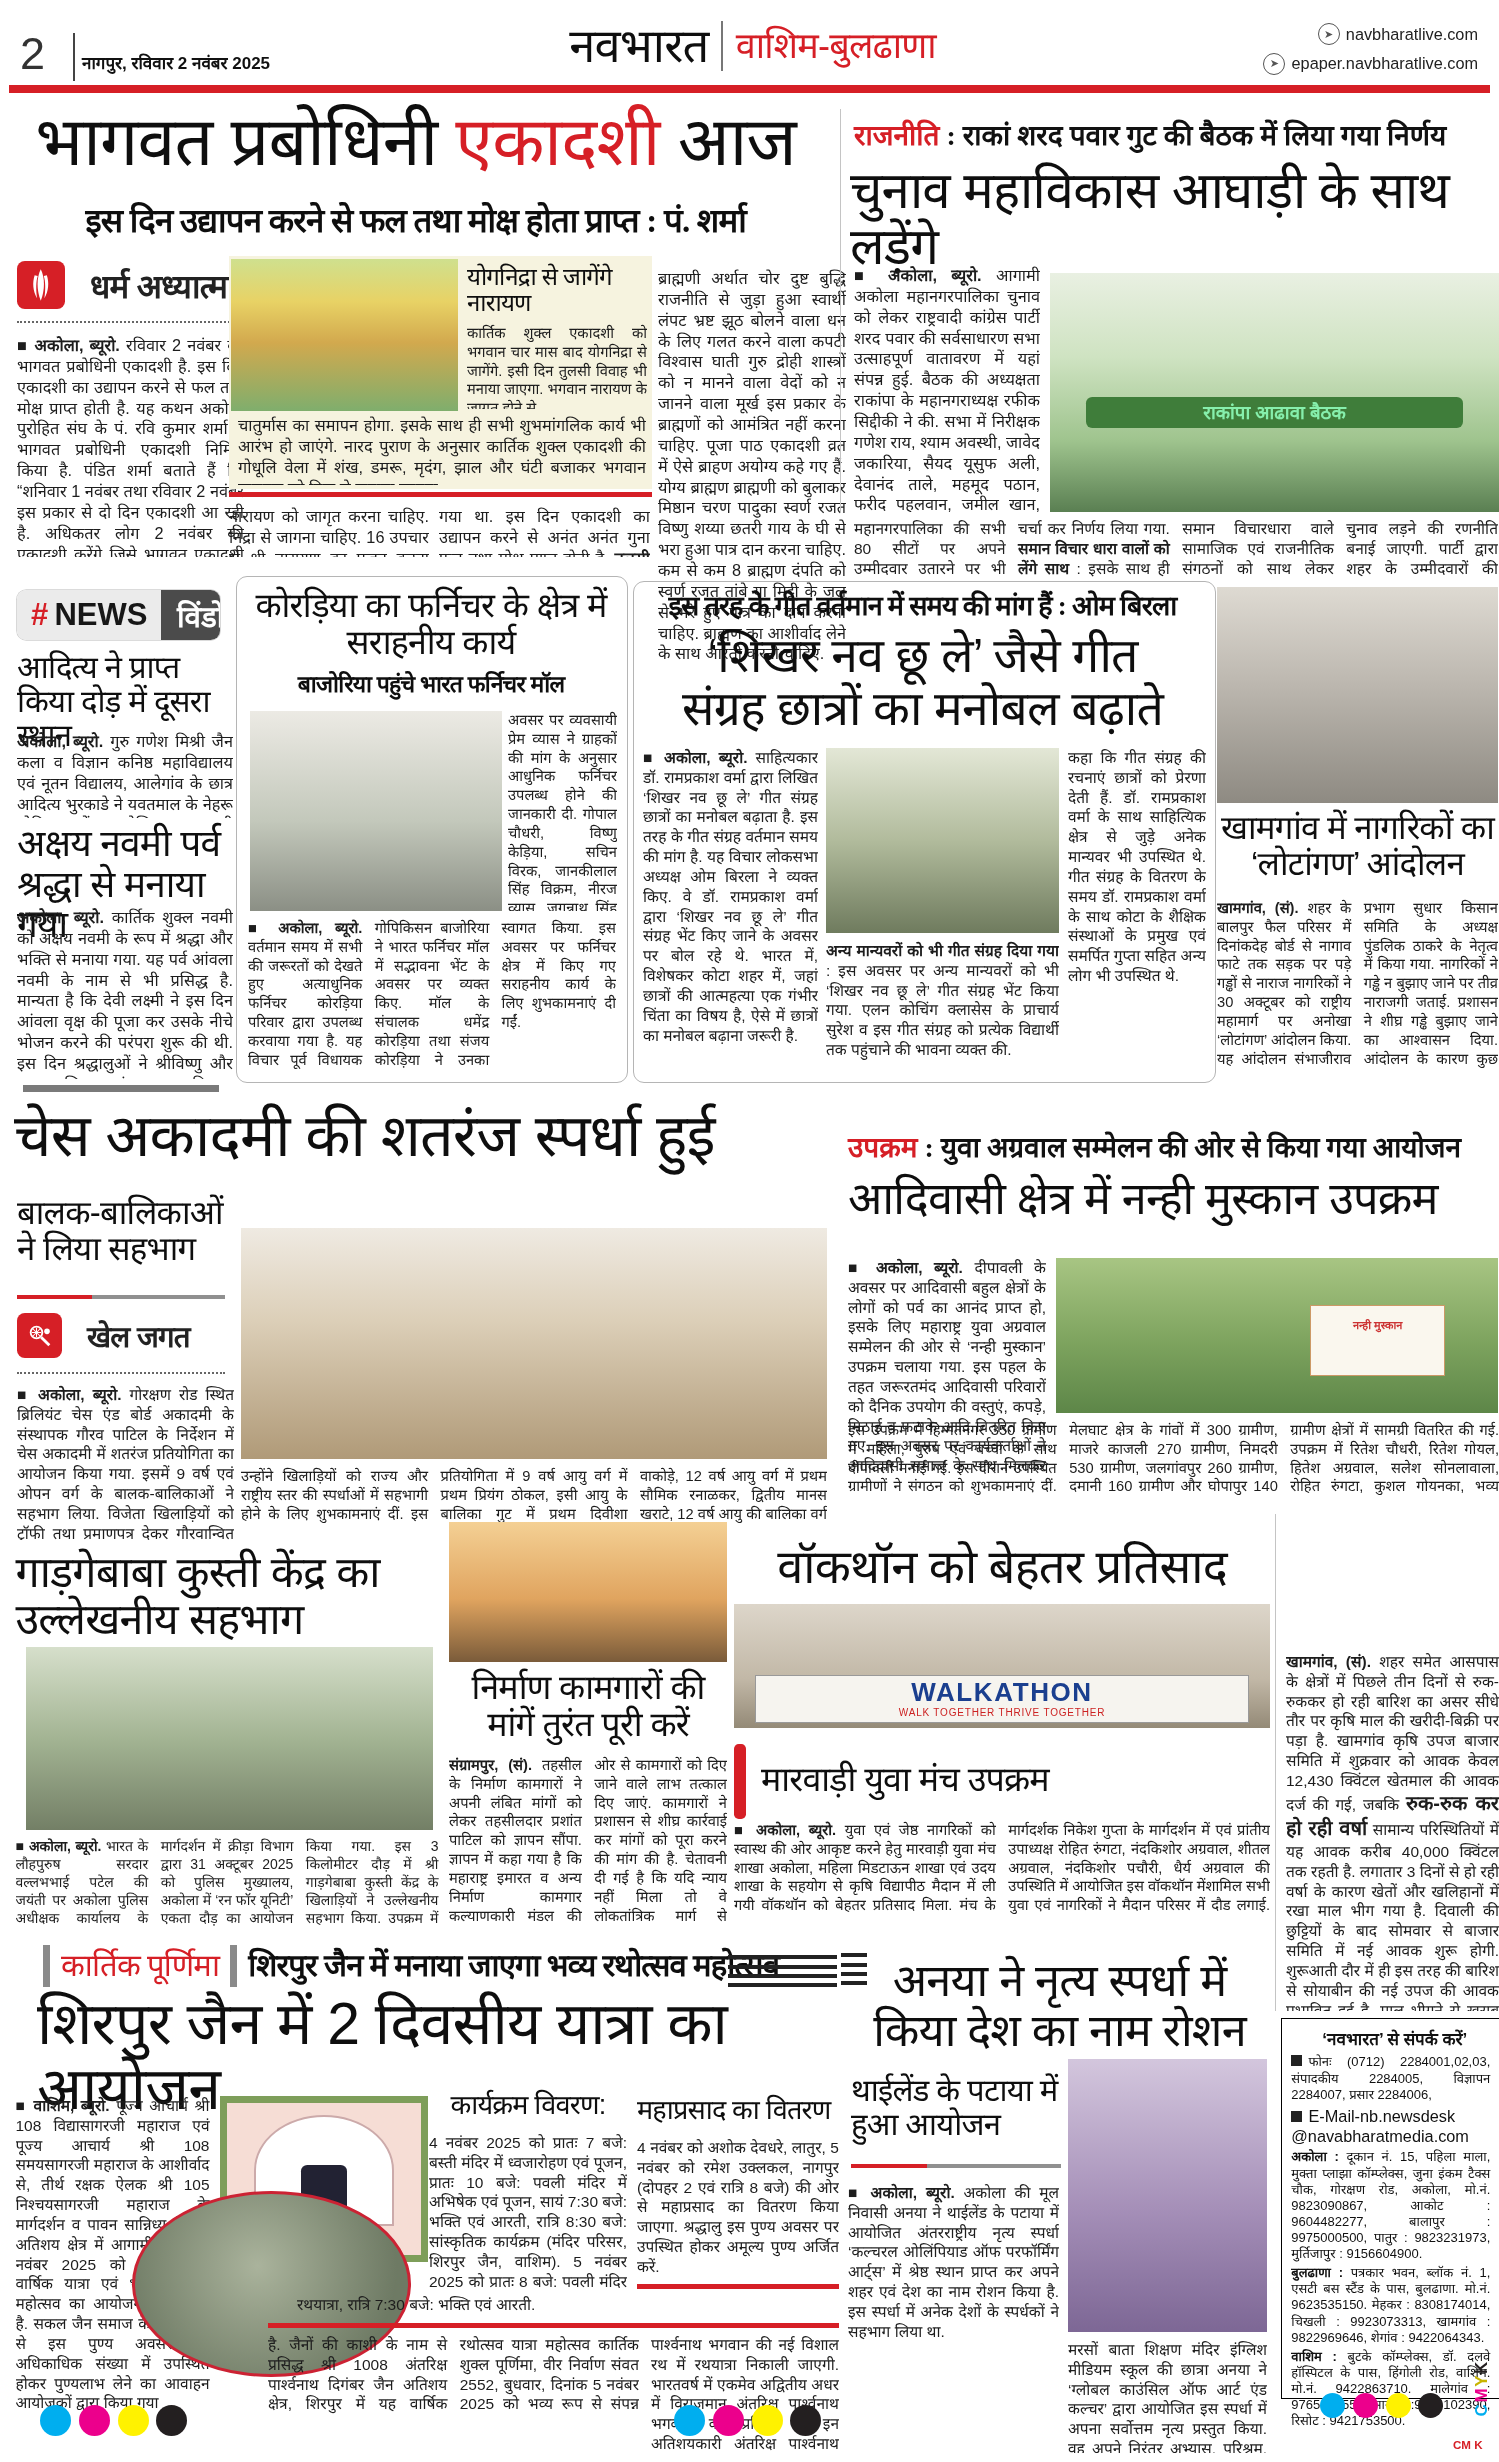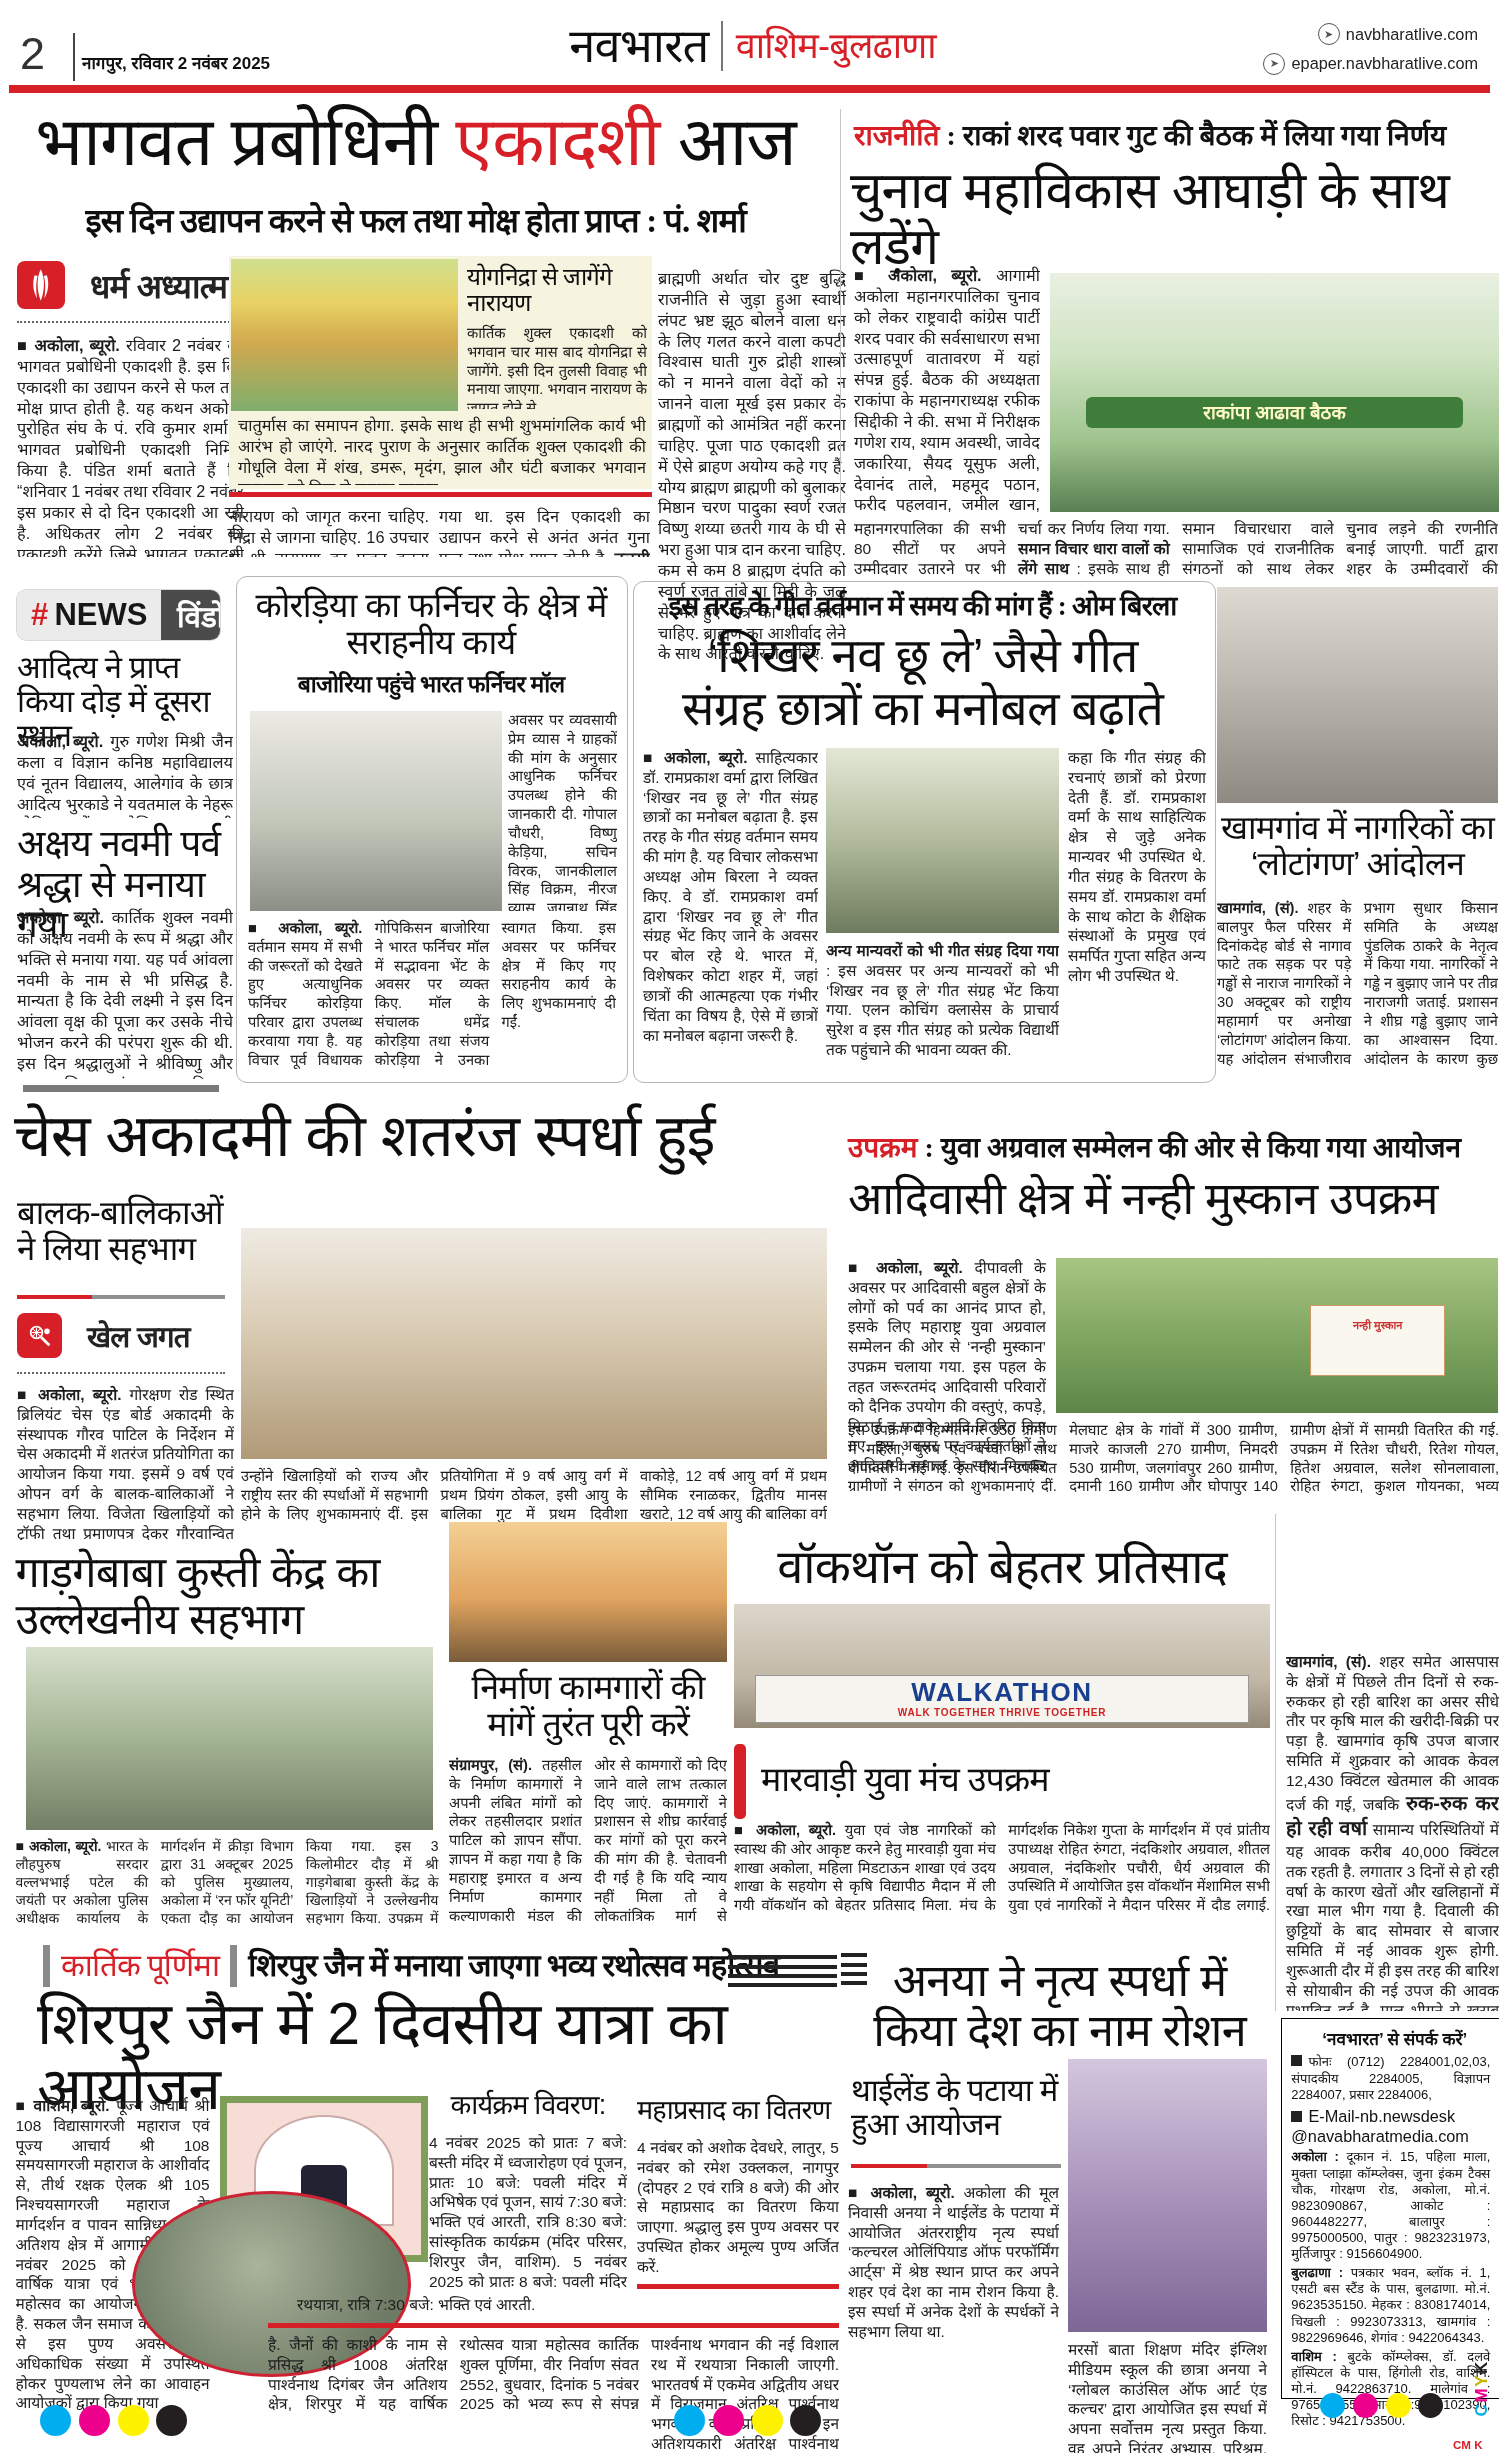--- a/index.html
+++ b/index.html
@@ -39,24 +39,24 @@
   .ph-jainart{background:#f6ddd5;border:7.8px solid #7e9e5a;}
   .ph-temple{background:radial-gradient(circle at 45% 40%,#aab39c,#6e7a64 75%);border-radius:50%;border:3.9px solid #c23;}
   .cmyk .dot{width:31px;height:31px;border-radius:50%;display:inline-block;margin-right:7.8px;}
   .c-c{background:#00AEEF}.c-m{background:#EC008C}.c-y{background:#FFF200}.c-k{background:#231F20}
   .newsbadge{display:flex;align-items:stretch;font-weight:800;border-radius:9.3px;overflow:hidden;box-shadow:0 0 0 0.8px #cfcfcf;}
   .newsbadge .left{background:#ebebeb;display:flex;align-items:center;gap:6.2px;padding:4.7px 14px;font-size:31px;color:#171717;}
   .newsbadge .right{background:#4b4b4b;color:#fff;display:flex;align-items:center;padding:4.7px 15.5px;font-size:29.5px;}
   .lines4 div{height:3.9px;background:#222;margin:5.4px 0;}
   .urlrow{display:flex;align-items:center;gap:6.2px;justify-content:flex-end;font-size:16.3px;color:#222;}
   .ic-globe{width:20px;height:20px;border-radius:50%;border:1.6px solid #555;display:inline-flex;align-items:center;justify-content:center;font-size:11px;color:#555;font-weight:700;}
-  .photo-banner{position:absolute;left:8%;right:8%;background:#3f7d3a;color:#fef9c3;text-align:center;border-radius:6.2px;font-weight:700;}
+  .photo-banner{position:absolute;left:8%;right:8%;background:#3f7d3a;color:#86efac;text-align:center;border-radius:6.2px;font-weight:700;}
   .walk-banner{position:absolute;left:4%;right:4%;bottom:4.7px;background:#f6f4ef;border:0.8px solid #999;text-align:center;padding:3.1px 0;}
   .walk-banner .w1{color:#1b3f8f;font-weight:800;font-size:26px;letter-spacing:1.6px;line-height:1;}
-  .walk-banner .w2{color:#c22;font-weight:700;font-size:10px;letter-spacing:0.8px;}
+  .walk-banner .w2{color:#c22;font-weight:400;font-size:10px;letter-spacing:0.8px;}
   .muskaan-board{position:absolute;right:12%;top:30%;width:30%;height:45%;background:#faf7ee;border:1.6px solid #c96;}
   .muskaan-board span{display:block;text-align:center;color:#c33;font-weight:700;font-size:11px;margin-top:11px;}
   .contact-box{border:1.6px solid #000;background:#fff;padding:7.8px 9.3px;}
   .contact-box .ct{font-weight:800;font-size:17px;text-align:center;margin-bottom:4.7px;margin-left:8px;}
   .contact-box p{margin:0 0 3.1px 0;font-size:13px;line-height:1.24;text-align:justify;}
   .contact-box .sq{display:inline-block;width:11px;height:11px;background:#222;margin-right:6.2px;}
   .cmyk-side{writing-mode:vertical-rl;transform:rotate(180deg);font-weight:800;font-size:17px;letter-spacing:1.6px;}
 </style>
 </head>
 <body>

